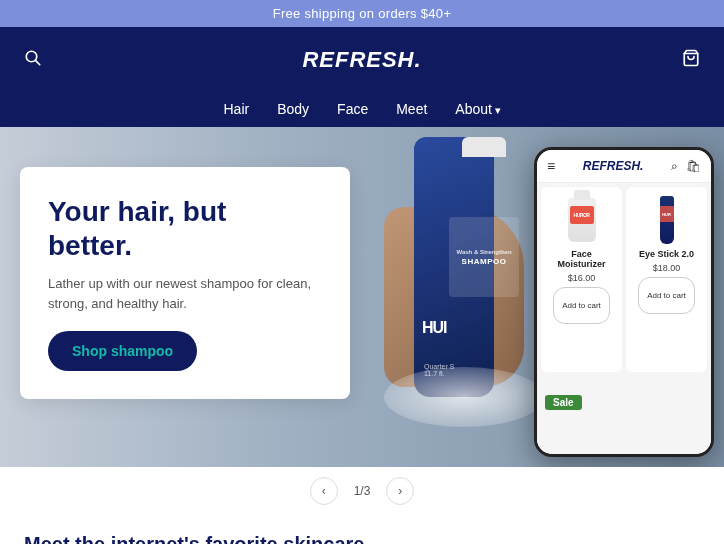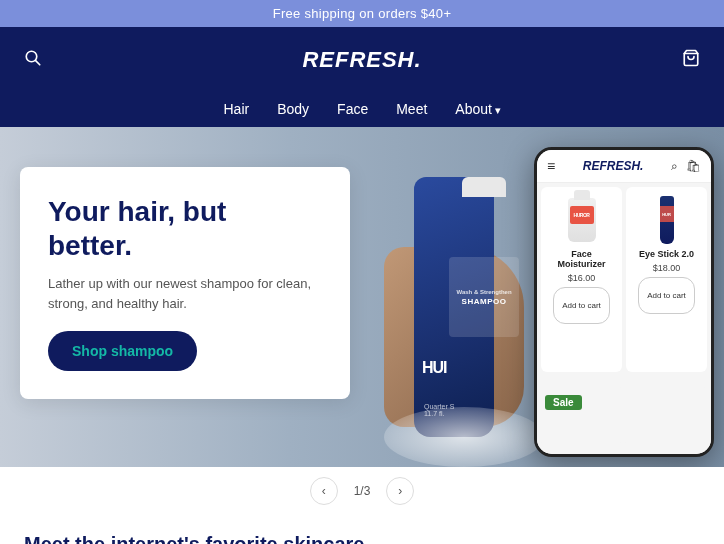--- a/index.html
+++ b/index.html
@@ -70,21 +70,21 @@
     }
 
     
     #bottle-container {
       position: absolute;
       right: 160px;
       top: 0;
       width: 200px;
       height: 340px;
       display: flex;
-      align-items: flex-end;
+      align-items: flex-start;
       justify-content: center;
       overflow: hidden;
     }
     .bottle-hand {
       position: relative;
       width: 160px;
       height: 300px;
     }
     .bottle-shape {
       position: absolute;

